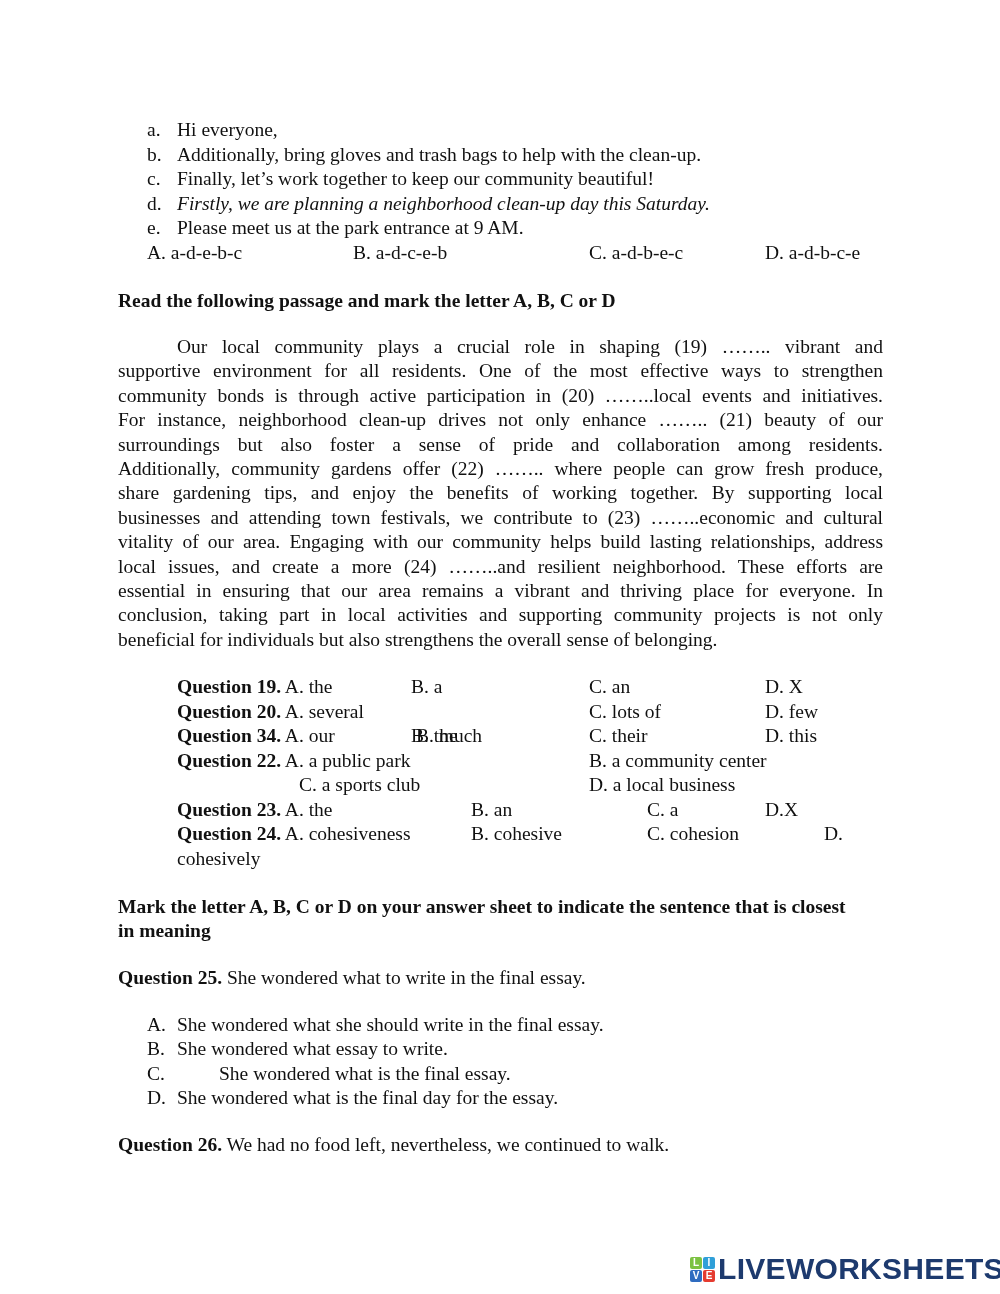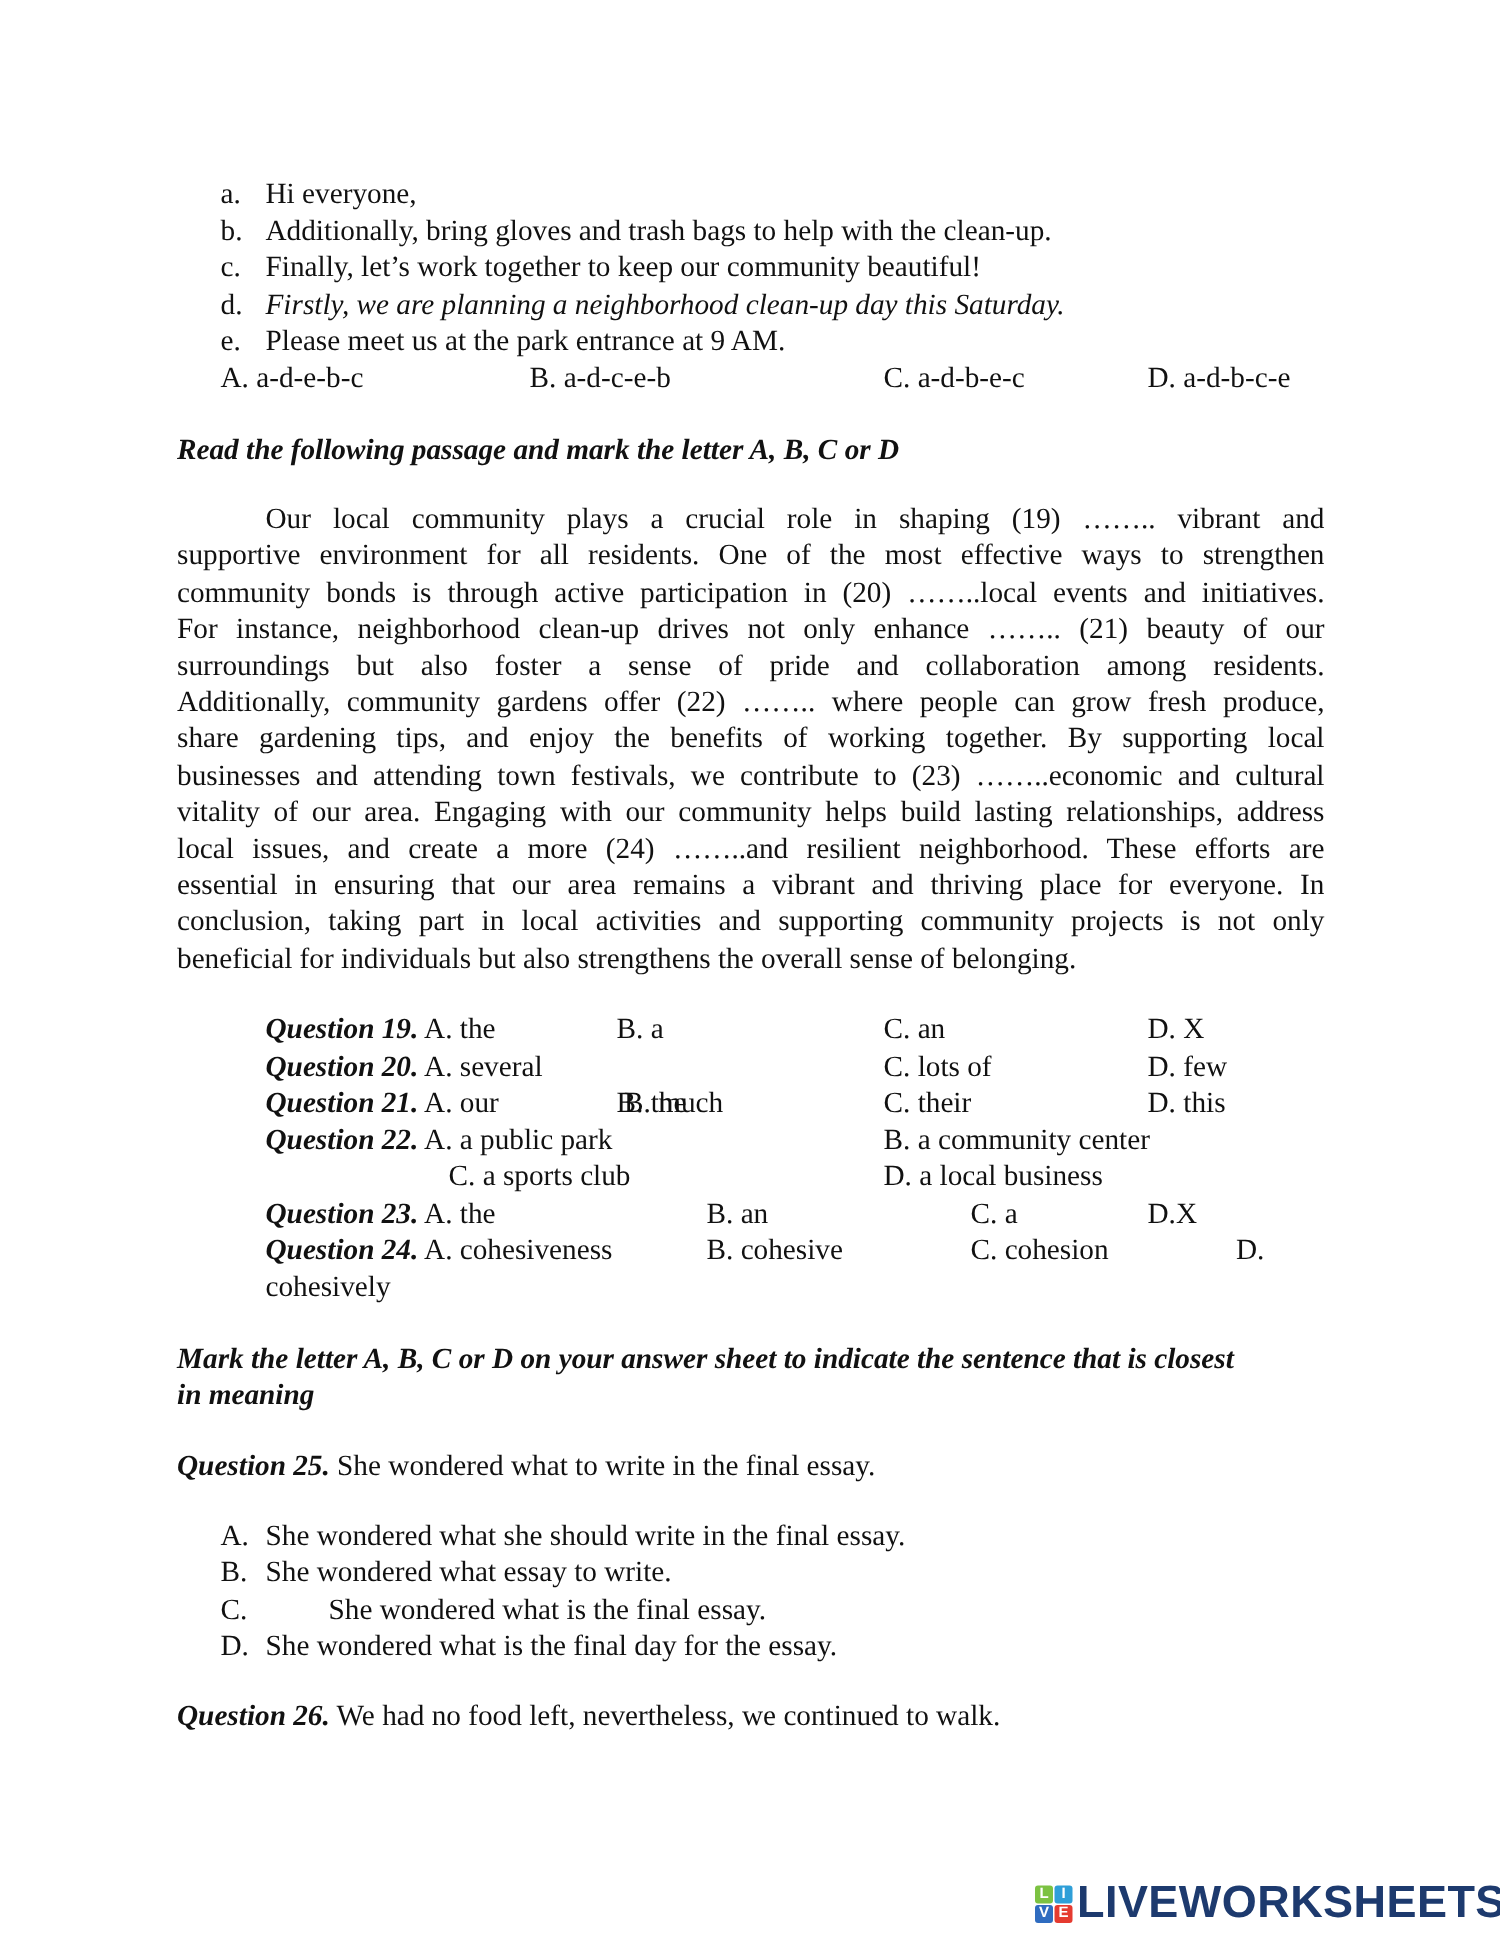--- a/index.html
+++ b/index.html
@@ -1,20 +1,20 @@
 <!DOCTYPE html>
 <html><head>
 <meta charset="utf-8">
 <style>
   html, body { margin: 0; padding: 0; background: #ffffff; }
   body { width: 1000px; height: 1294px; position: relative; overflow: hidden;
          font-family: "Liberation Serif", "DejaVu Serif", serif; color: #111; font-size: 19.5px; }
   .abs { position: absolute; white-space: nowrap; line-height: 24px; }
-  .b { font-weight: bold; font-style: italic; }
-  .bi { font-weight: bold; font-style: italic; }
+  .b { font-weight: bold; }
+  .bi { font-weight: bold; }
   .justify { position: absolute; left: 118px; width: 765px; text-align: justify; text-align-last: justify; line-height: 24.4px; white-space: normal; }
   .justify.last { text-align-last: left; }
   .logo { position: absolute; left: 690px; top: 1254px; height: 30px; display: flex; align-items: center; }
   .logo-grid { display: grid; grid-template-columns: 12px 12px; grid-template-rows: 12px 12px; gap: 1px; margin-right: 3px; }
   .cell { font-family: "Liberation Sans", sans-serif; font-weight: bold; font-size: 10px; color: #fff; display: flex; align-items: center; justify-content: center; border-radius: 2px; }
   .logo-text { font-family: "Liberation Sans", sans-serif; font-weight: bold; font-size: 30px; color: #1d3a6e; letter-spacing: 0.3px; }
 </style>
 </head>
 <body>
 
@@ -65,21 +65,21 @@
 
   <div class="abs" style="left:177px;top:700px;">
     <span class="b">Question 20.</span>
     <span>A. several</span>
   </div>
   <div class="abs" style="left:416px;top:700px;margin-top:24px;">B. much</div>
   <div class="abs" style="left:589px;top:700px;">C. lots of</div>
   <div class="abs" style="left:765px;top:700px;">D. few</div>
 
   <div class="abs" style="left:177px;top:724px;">
-    <span class="b">Question 21.</span>
+    <span class="b">Question 34.</span>
     <span>A. our</span>
   </div>
   <div class="abs" style="left:411px;top:724px;">B. the</div>
   <div class="abs" style="left:589px;top:724px;">C. their</div>
   <div class="abs" style="left:765px;top:724px;">D. this</div>
 
   <div class="abs" style="left:177px;top:749px;">
     <span class="b">Question 22.</span>
     <span>A. a public park</span>
   </div>

